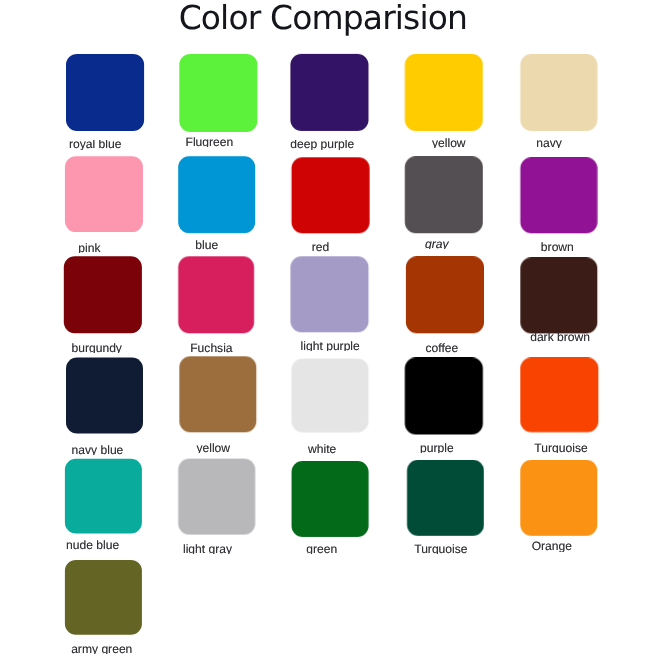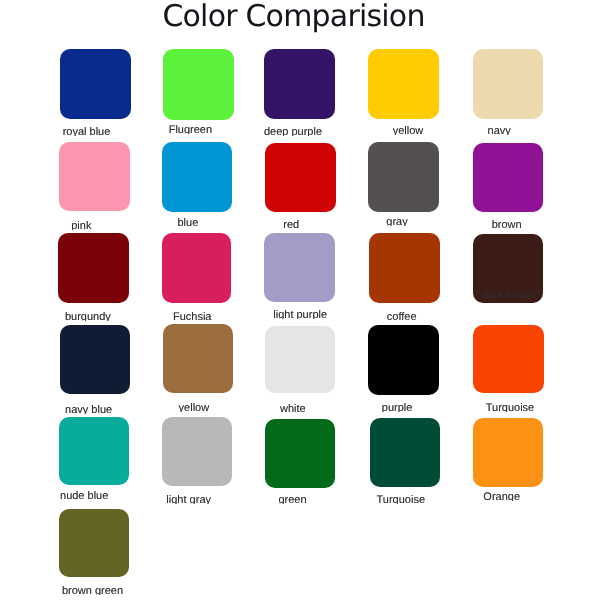--- a/index.html
+++ b/index.html
@@ -86,21 +86,21 @@
         </div>
       </div>
       <div class="cell">
         <div class="sw" style="left: 265px; top: 143px; width: 71px; height: 69px; background: rgb(207, 3, 3);"></div>
         <div class="lbwrap" style="left: 231.3px; top: 220.3px; width: 120px; height: 9px; text-decoration: underline;">
           <div class="lb">red</div>
         </div>
       </div>
       <div class="cell">
         <div class="sw" style="left: 368px; top: 142px; width: 71px; height: 70px; background: rgb(84, 79, 82);"></div>
-        <div class="lbwrap" style="left: 337px; top: 216.6px; width: 120px; height: 9px;">
+        <div class="lbwrap" style="left: 337px; top: 216.6px; width: 120px; height: 9px; font-style: italic;">
           <div class="lb">gray</div>
         </div>
       </div>
       <div class="cell">
         <div class="sw" style="left: 473px; top: 143px; width: 70px; height: 69px; background: rgb(145, 18, 148);"></div>
         <div class="lbwrap" style="left: 446.7px; top: 220.3px; width: 120px; height: 9px;">
           <div class="lb">brown</div>
         </div>
       </div>
       <div class="cell">
@@ -122,21 +122,21 @@
         </div>
       </div>
       <div class="cell">
         <div class="sw" style="left: 369px; top: 233px; width: 71px; height: 70px; background: rgb(165, 53, 2);"></div>
         <div class="lbwrap" style="left: 341.7px; top: 312.3px; width: 120px; height: 9px;">
           <div class="lb">coffee</div>
         </div>
       </div>
       <div class="cell">
         <div class="sw" style="left: 473px; top: 234px; width: 70px; height: 69px; background: rgb(60, 28, 22);"></div>
-        <div class="lbwrap" style="left: 449.2px; top: 290px; width: 120px; height: 9px;">
+        <div class="lbwrap" style="left: 449.2px; top: 302px; width: 120px; height: 9px;">
           <div class="lb">dark brown</div>
         </div>
       </div>
       <div class="cell">
         <div class="sw" style="left: 60px; top: 325px; width: 70px; height: 69px; background: rgb(15, 28, 51);"></div>
         <div class="lbwrap" style="left: 28.6px; top: 404.7px; width: 120px; height: 9px;">
           <div class="lb">navy blue</div>
         </div>
       </div>
       <div class="cell">
@@ -189,17 +189,17 @@
       </div>
       <div class="cell">
         <div class="sw" style="left: 473px; top: 418px; width: 70px; height: 69px; background: rgb(251, 146, 19);"></div>
         <div class="lbwrap" style="left: 441.7px; top: 492px; width: 120px; height: 9px;">
           <div class="lb">Orange</div>
         </div>
       </div>
       <div class="cell">
         <div class="sw" style="left: 59px; top: 509px; width: 70px; height: 68px; background: rgb(100, 100, 36);"></div>
         <div class="lbwrap" style="left: 32.5px; top: 585.8px; width: 120px; height: 9px;">
-          <div class="lb">brown green</div>
+          <div class="lb">army green</div>
         </div>
       </div>
     </div>
 </div>
 
 </body></html>

